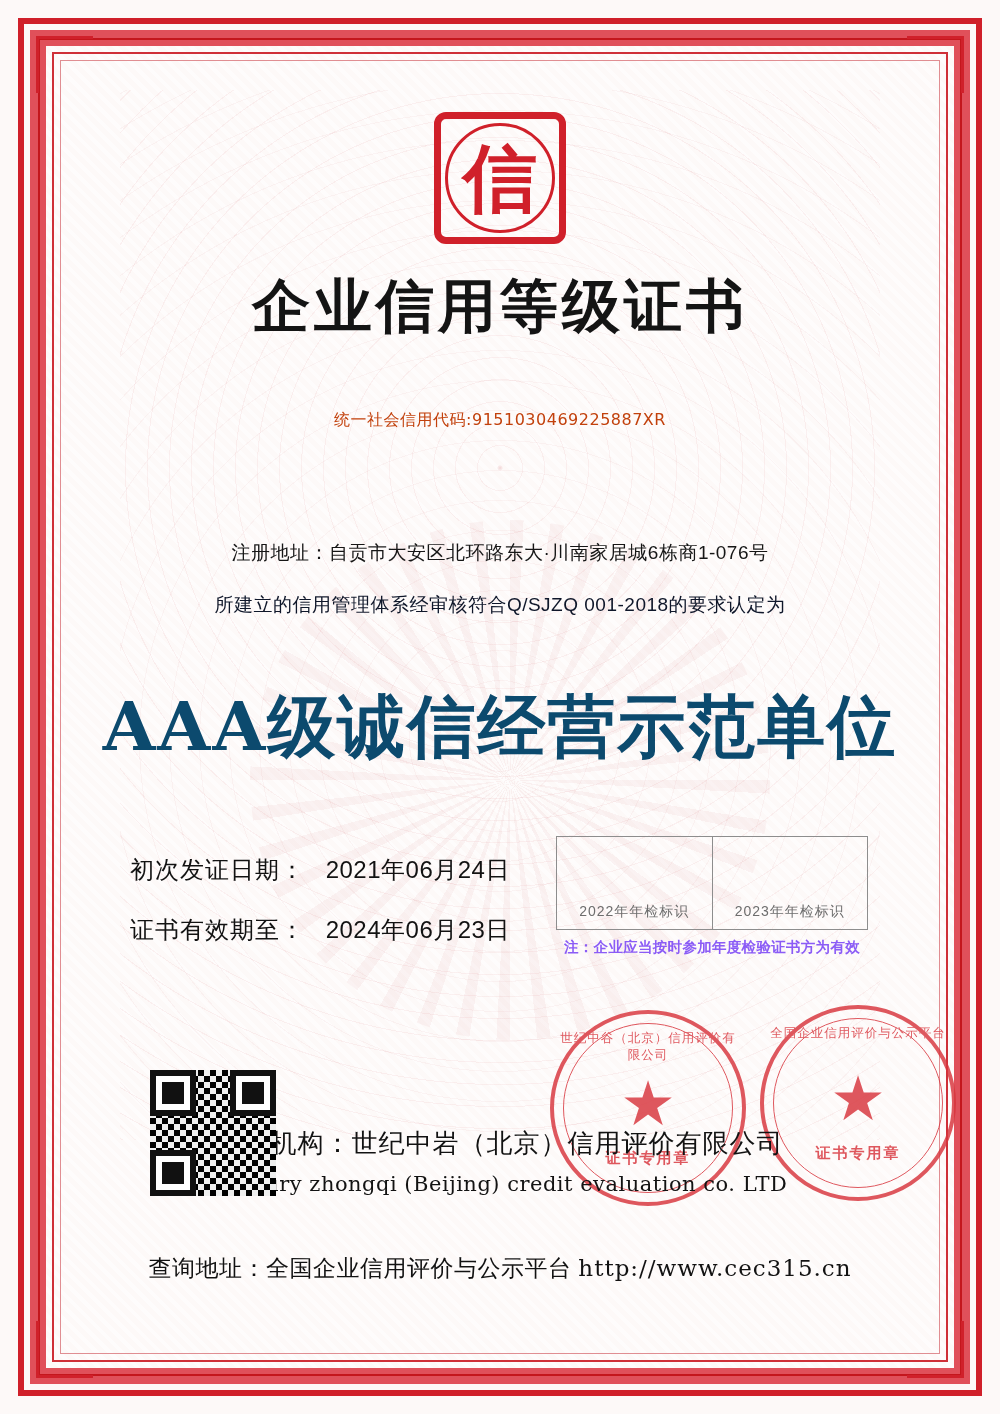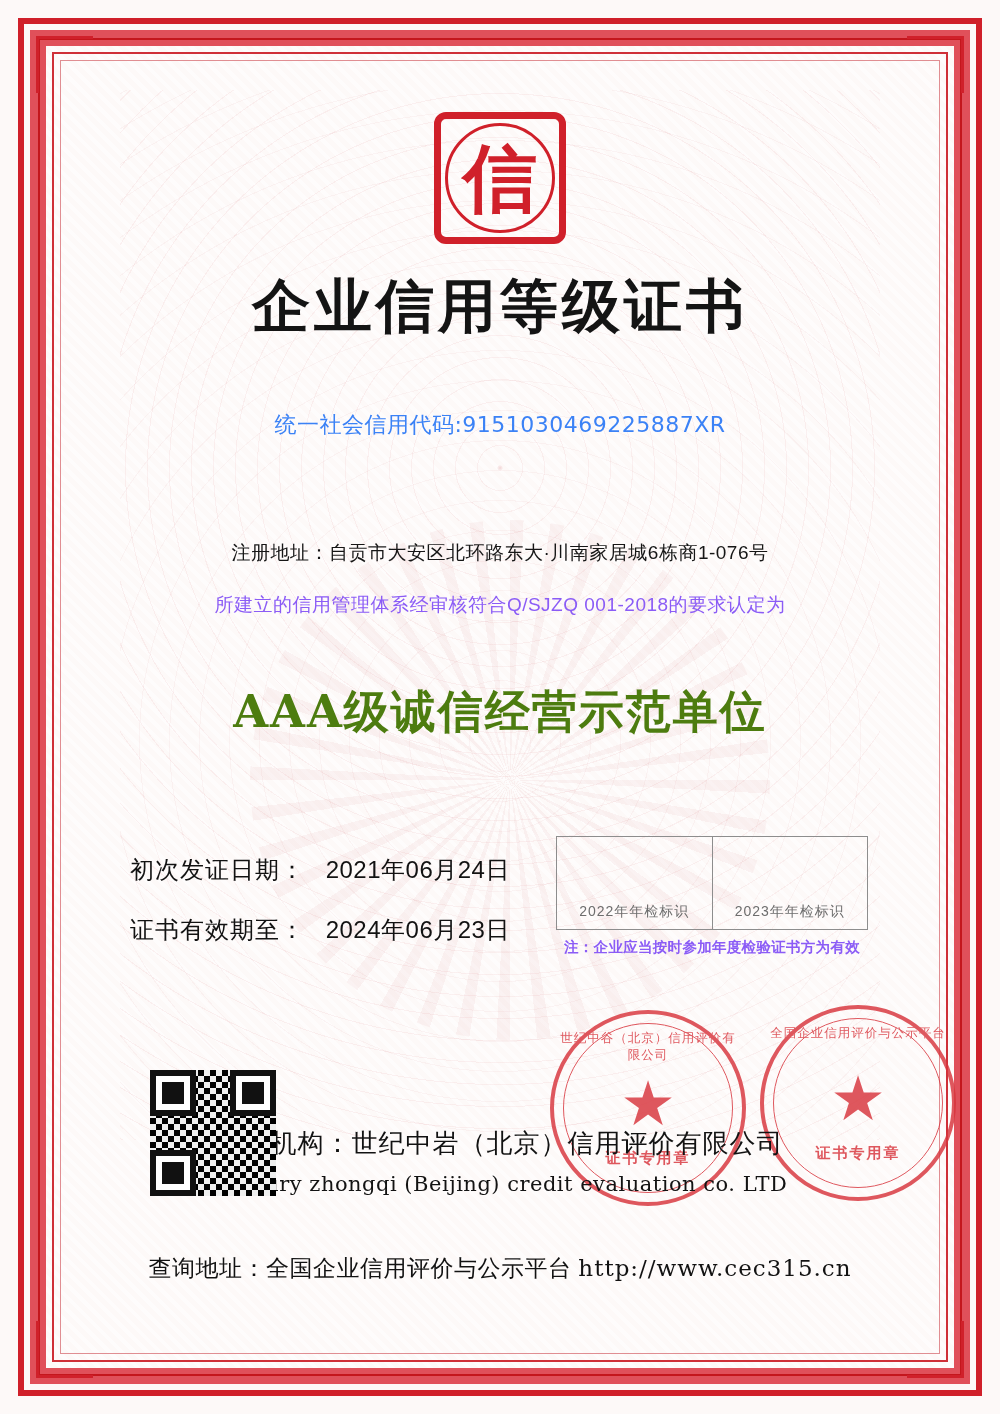--- a/index.html
+++ b/index.html
@@ -146,22 +146,22 @@
     font-family: "DejaVu Serif", serif;
     font-size: 25px;
     letter-spacing: 1.5px;
     color: #1b1b1b;
   }
   .credit-code {
     position: absolute;
     top: 340px;
     left: 0; right: 0;
     font-family: "DejaVu Sans", sans-serif;
-    font-size: 22px;
-    color: #3b82f6;
+    font-size: 16px;
+    color: #c2410c;
     letter-spacing: 0.5px;
   }
   .company {
     position: absolute;
     top: 392px;
     left: 0; right: 0;
     font-family: "DejaVu Serif", serif;
     font-size: 46px;
     font-weight: bold;
     letter-spacing: 6px;
@@ -173,32 +173,32 @@
     left: 0; right: 0;
     font-size: 19px;
     color: #161616;
     letter-spacing: 0.5px;
   }
   .statement {
     position: absolute;
     top: 522px;
     left: 0; right: 0;
     font-size: 19px;
-    color: #8b5cf6;
+    color: #0f172a;
     letter-spacing: 0.5px;
   }
   .award {
     position: absolute;
     top: 612px;
     left: 0; right: 0;
     font-family: "DejaVu Serif", serif;
-    font-size: 45px;
+    font-size: 68px;
     font-weight: bold;
     letter-spacing: 2px;
-    color: #4d7c0f;
+    color: #0c4a6e;
   }
 
   
   .dates {
     position: absolute;
     top: 770px;
     left: 60px;
     text-align: left;
     font-size: 24px;
     color: #121212;

